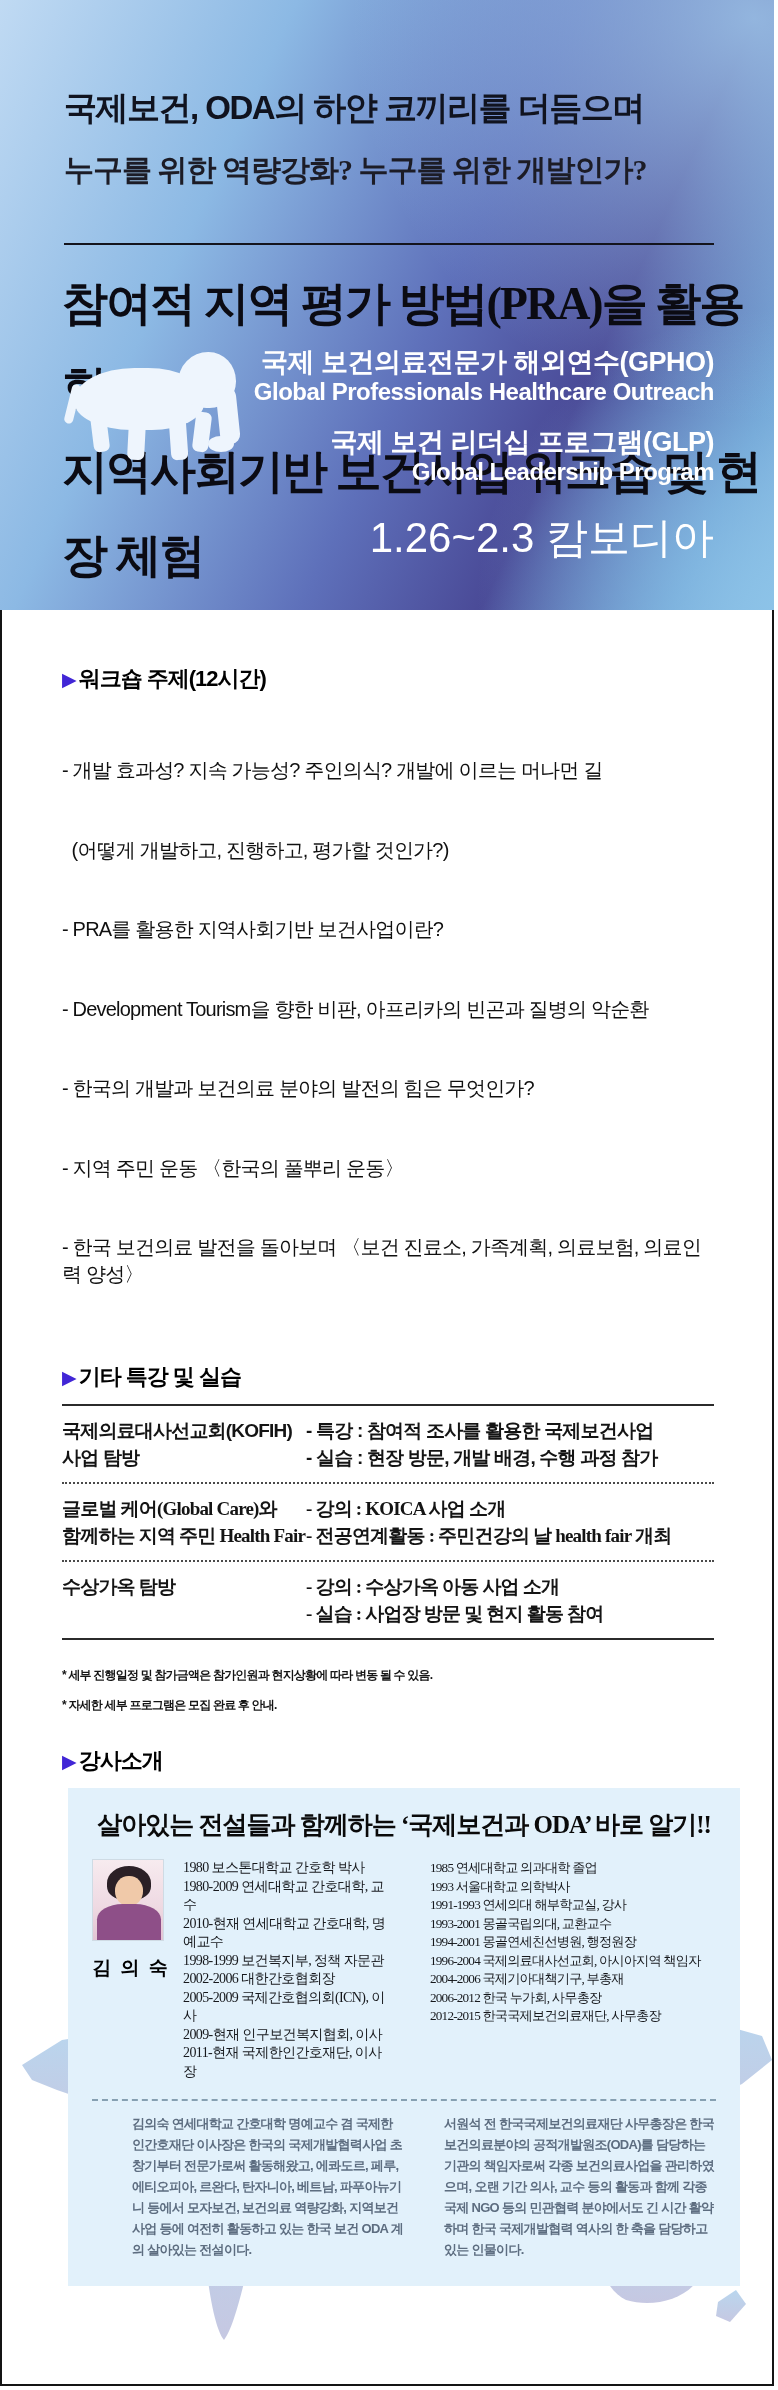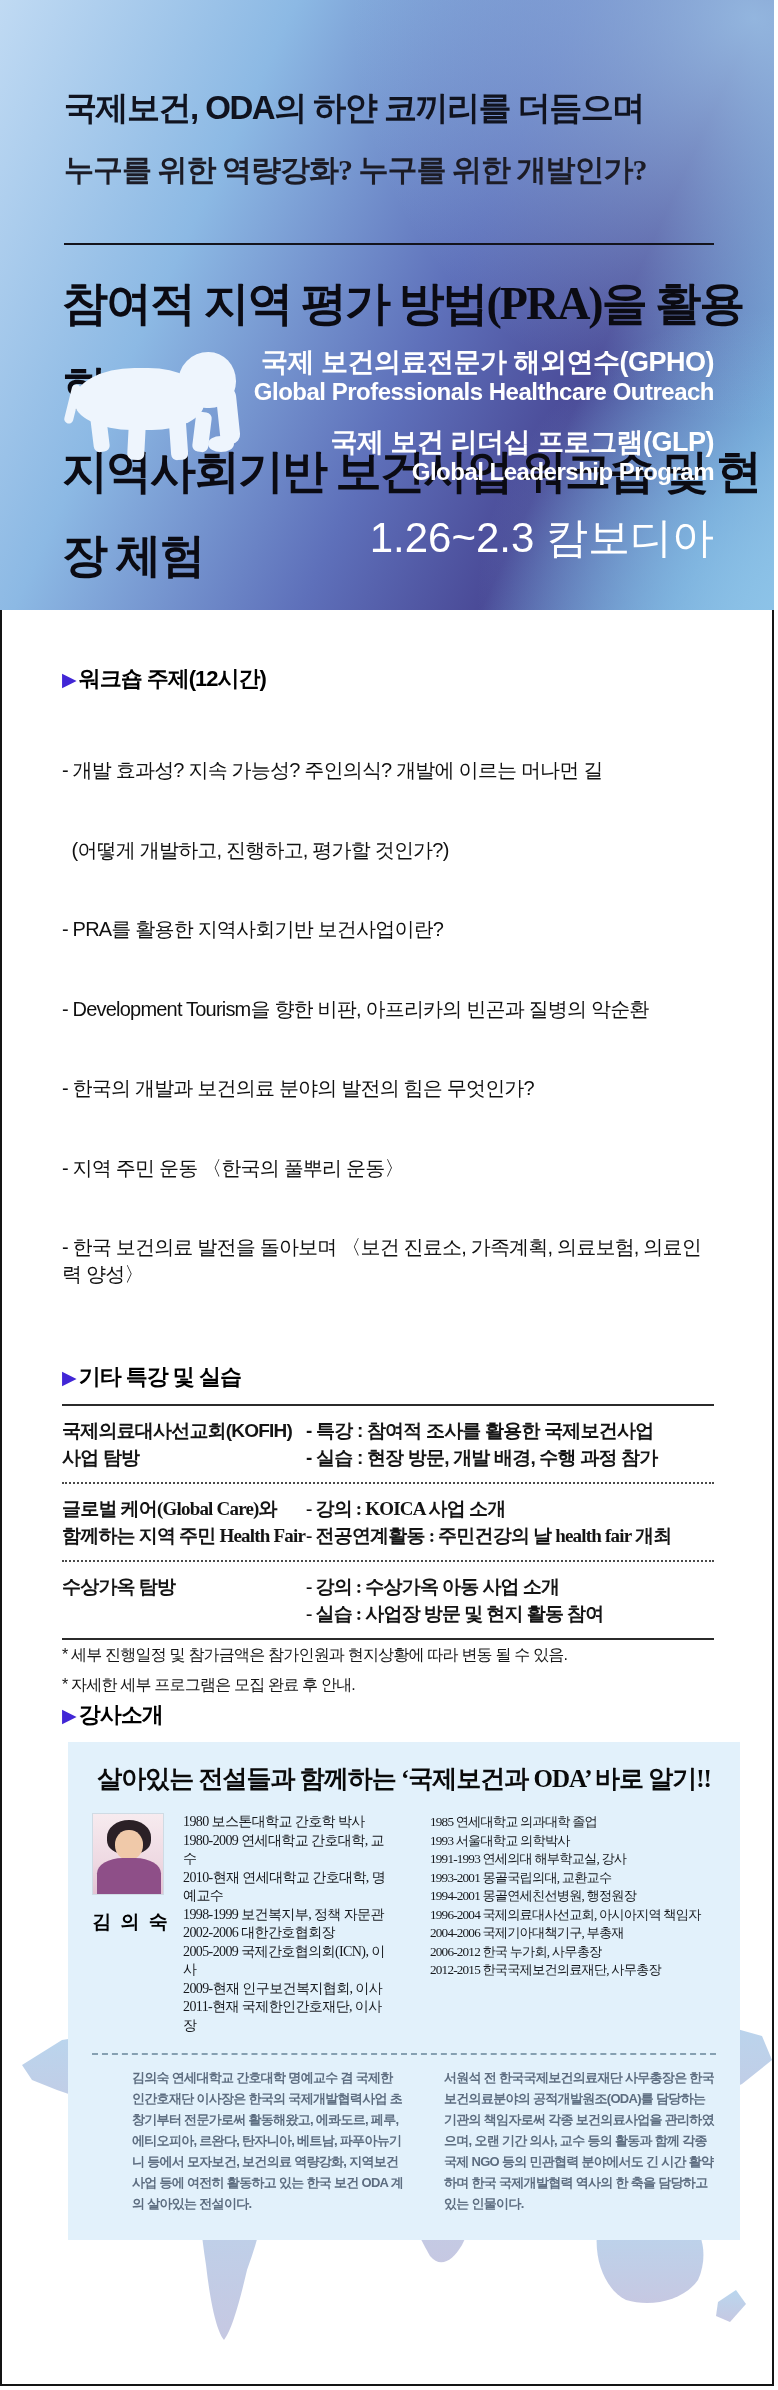--- a/index.html
+++ b/index.html
@@ -43,23 +43,23 @@
   .sec-head{font-size:22px;font-weight:800;letter-spacing:-1px;color:#000;}
   .tri::before{content:"▶";color:#4126d6;margin-right:3px;font-size:19px;}
   .topics{margin-top:10px;font-size:20px;font-weight:500;line-height:26.5px;letter-spacing:-0.8px;
           white-space:pre-wrap;color:#101010;}
   
   .xtable{margin-top:12px;border-top:2px solid #2b2b2b;border-bottom:2px solid #2b2b2b;}
   .xrow{display:flex;padding:11px 0;}
   .xrow + .xrow{border-top:2px dotted #4a4a4a;font-family:Liberation Serif, serif;}
   .xleft{width:244px;flex:none;font-size:19px;font-weight:700;line-height:27px;letter-spacing:-0.8px;}
   .xright{flex:1;font-size:19px;font-weight:700;line-height:27px;letter-spacing:-0.8px;}
-  .notes{margin-top:0;font-size:16px;font-weight:400;line-height:30px;letter-spacing:-0.8px;}
-  
-  .lect-head{}
+  .notes{margin-top:20px;font-size:12px;font-weight:700;line-height:30px;letter-spacing:-0.8px;}
+  
+  .lect-head{margin-top:26px;}
   .lbox{margin:12px 0 0 6px;width:672px;box-sizing:border-box;background:#e2f1fb;padding:20px 24px 26px;}
   .lbox-title{text-align:center;font-family:"Liberation Serif","DejaVu Serif",serif;
               font-size:25px;font-weight:700;letter-spacing:-1px;color:#0a0a0a;}
   .profiles{display:flex;gap:26px;margin-top:18px;}
   .profile{flex:1;display:flex;}
   .photo-col{width:78px;flex:none;text-align:center;}
   .photo{width:72px;height:82px;position:relative;overflow:hidden;border:1px solid #cfdbe4;box-sizing:border-box;}
   .photo.kim{background:linear-gradient(180deg,#f7ebef 0%,#eed9e2 60%,#e3c4d4 100%);}
   .photo.seo{background:repeating-linear-gradient(90deg,#9aa0aa 0 5px,#dde2e8 5px 19px);}
   .ph{position:absolute;}

